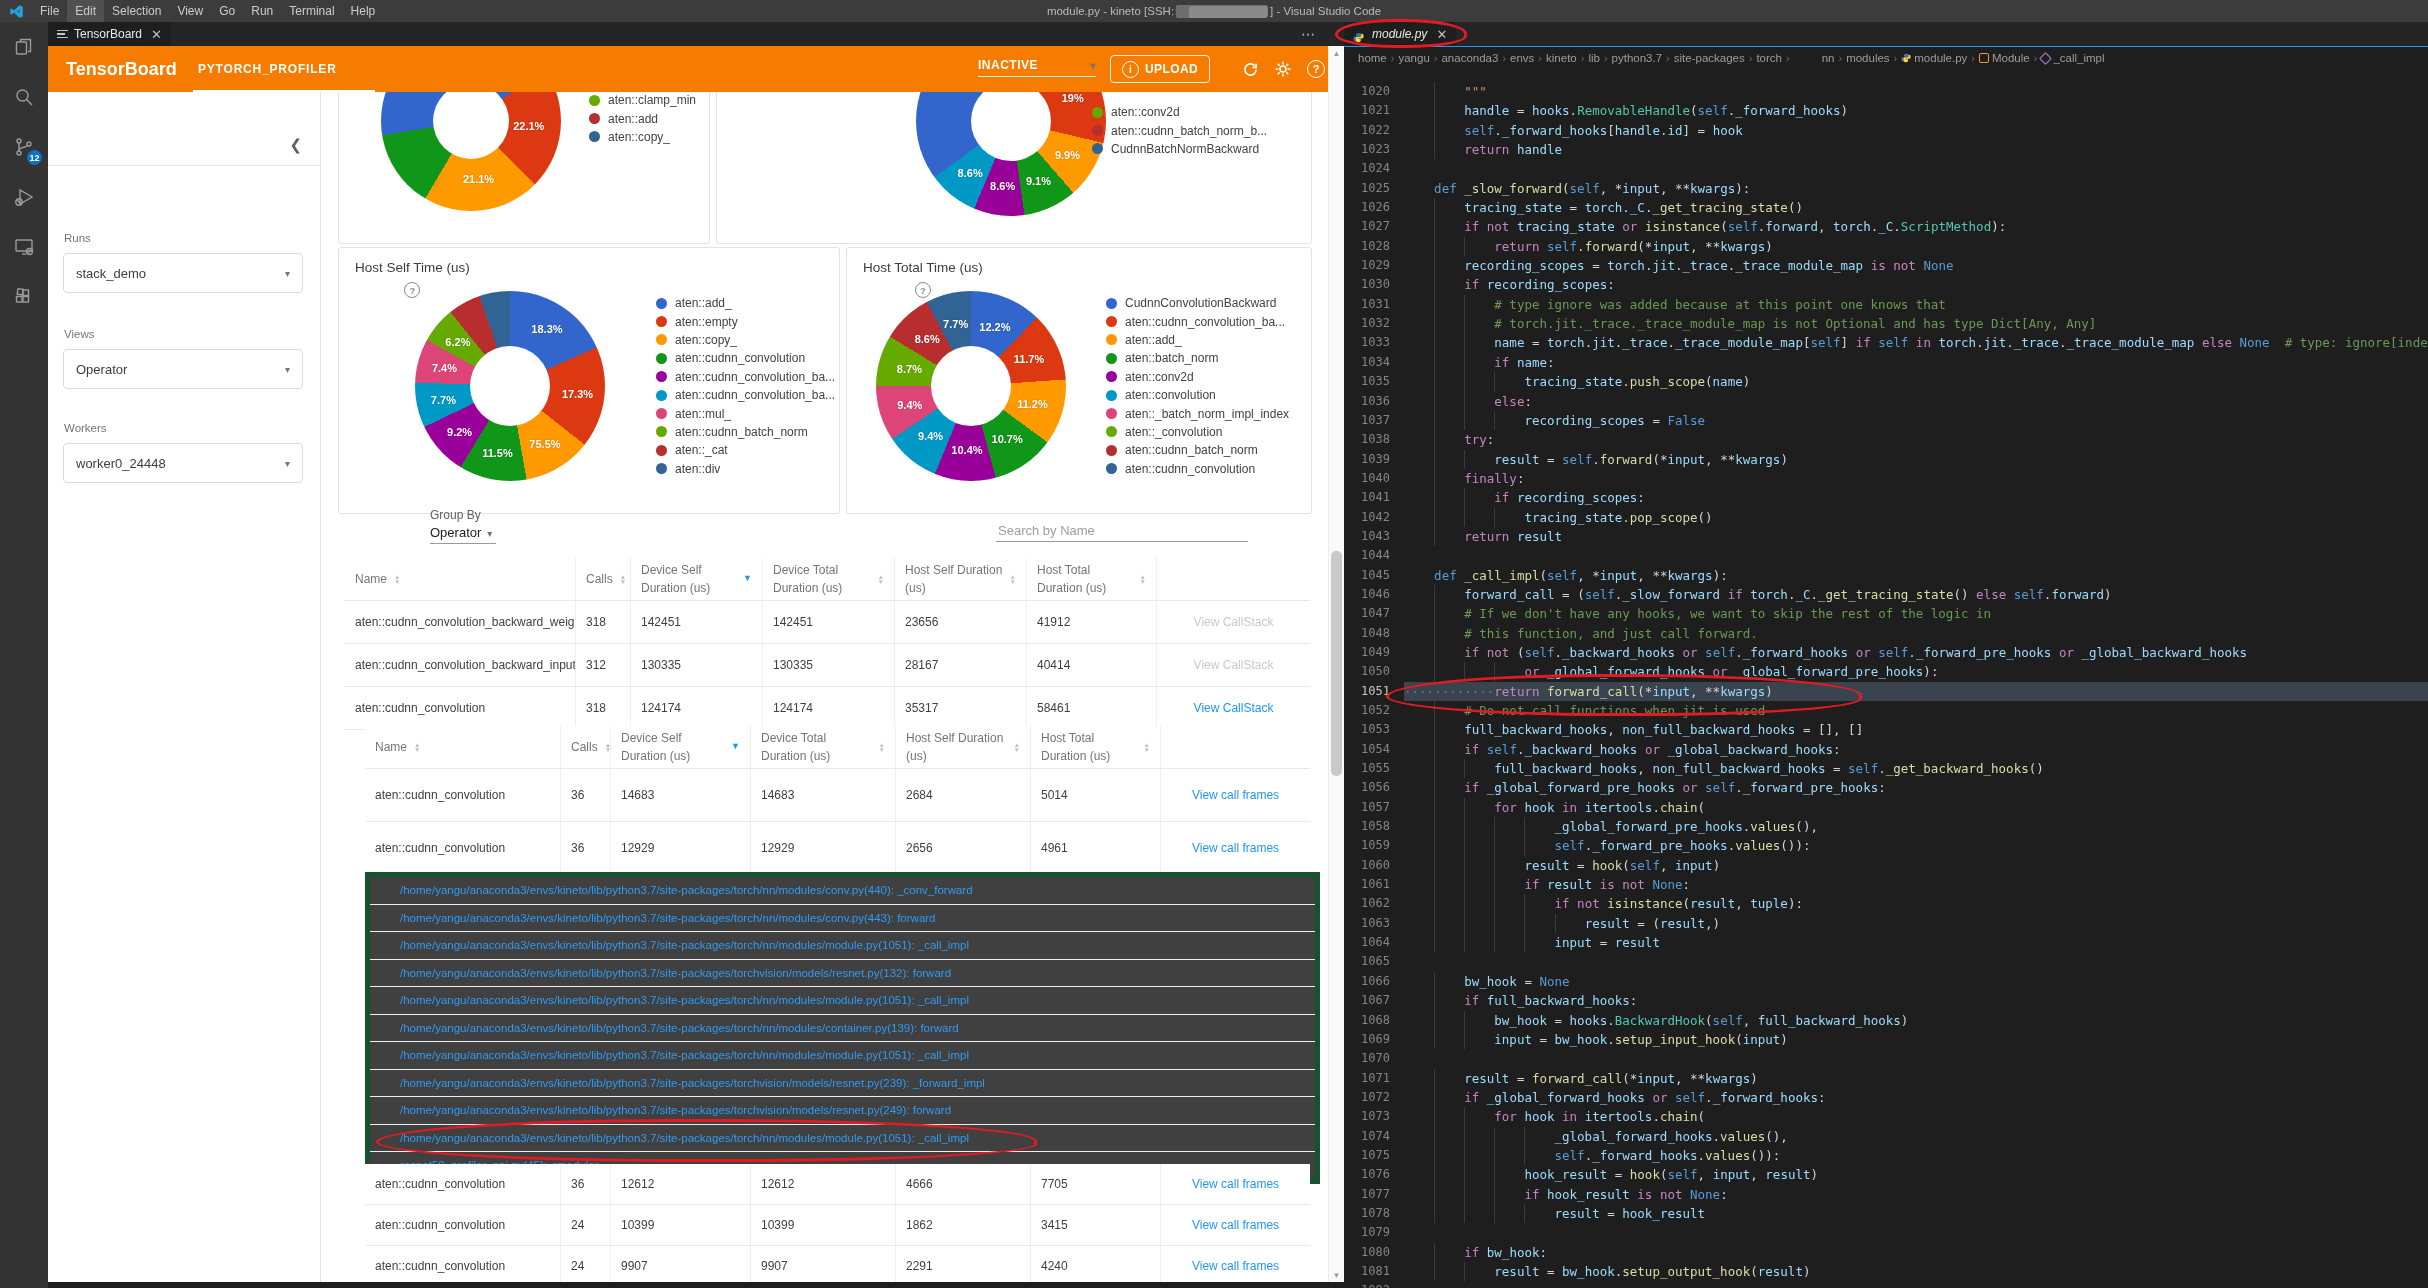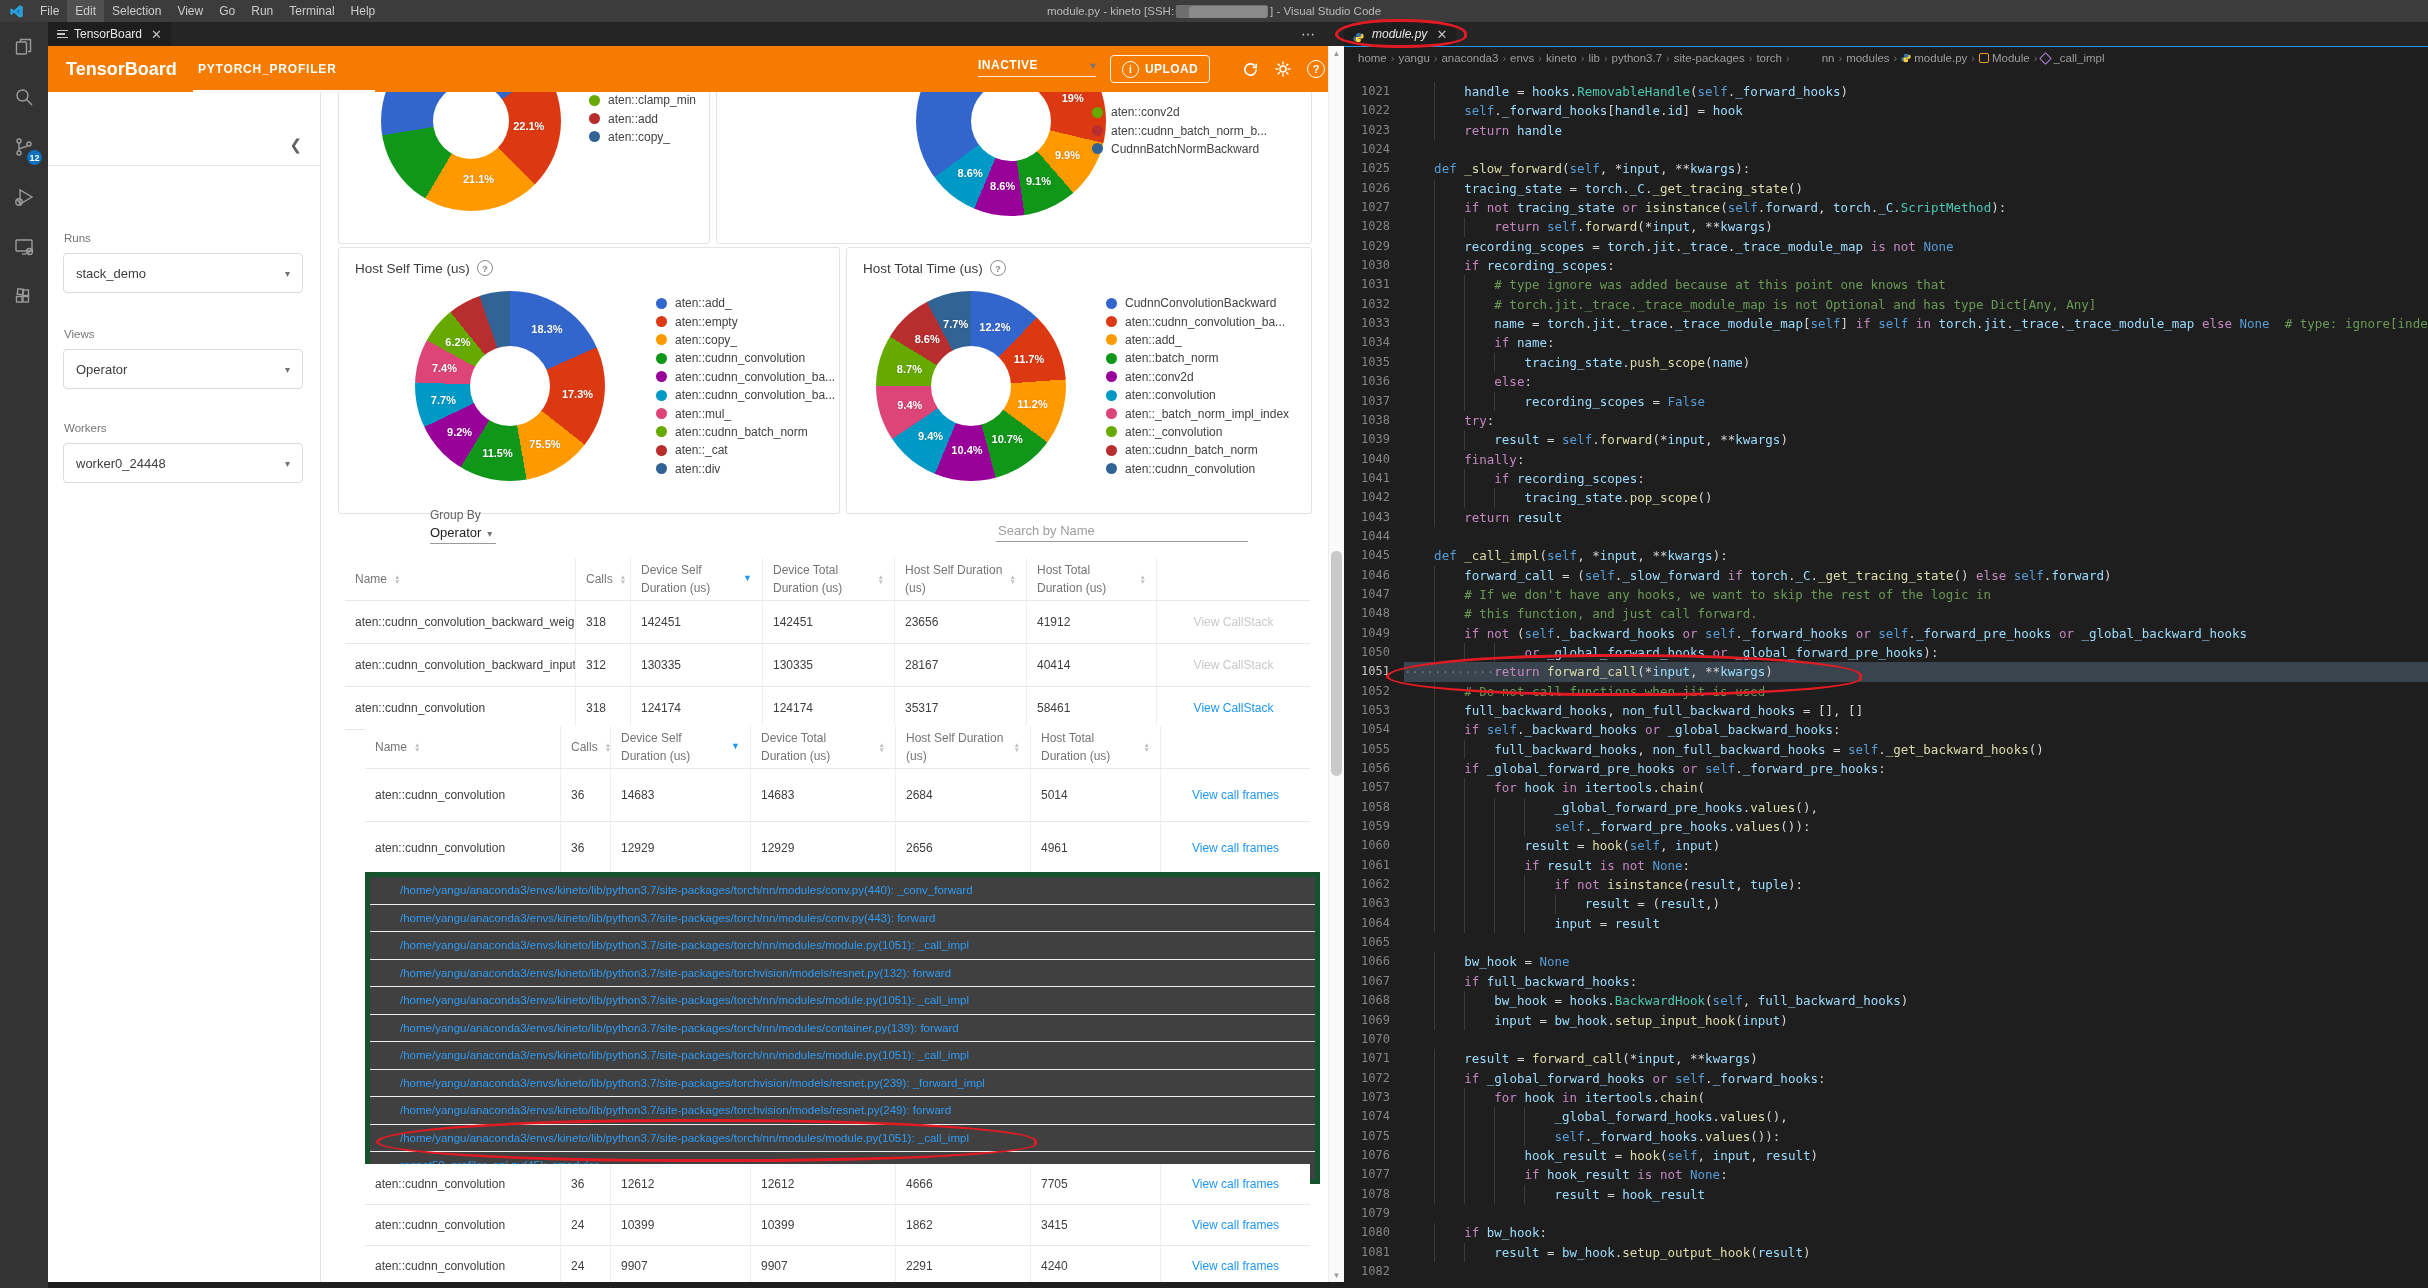--- a/index.html
+++ b/index.html
@@ -60,21 +60,21 @@
   .circ-q{display:inline-flex;width:15px;height:15px;border:1.5px solid currentColor;border-radius:50%;align-items:center;justify-content:center;font-size:10px;font-weight:bold;}
   
   .tb-side{position:absolute;left:0;top:46px;width:272px;bottom:0;background:#fff;border-right:1px solid #e4e4e4;z-index:5;}
   .side-chevron{position:absolute;right:18px;top:44px;color:#616161;font-size:15px;cursor:pointer;}
   .side-divider{position:absolute;left:0;right:0;top:73px;border-top:1px solid #e6e6e6;}
   .fld-label{position:absolute;left:16px;color:#757575;font-size:11.5px;}
   .fld-box{position:absolute;left:15px;width:240px;height:40px;border:1px solid #dadce0;border-radius:4px;display:flex;align-items:center;justify-content:space-between;padding:0 12px;box-sizing:border-box;font-size:13px;color:#3c4043;cursor:pointer;}
   .fld-caret{color:#757575;font-size:10px;}
   
   .card{position:absolute;background:#fff;border:1px solid #e3e3e3;border-radius:3px;overflow:hidden;}
-  .chart-title{position:absolute;left:16px;top:12px;font-size:13.5px;color:#3c3c3c;display:flex;gap:7px;align-items:center;}
+  .chart-title{position:absolute;left:16px;top:12px;font-size:13.5px;color:#3c3c3c;display:flex;gap:7px;align-items:center;flex-direction:column;}
   .q-ico{display:inline-flex;width:14px;height:14px;border:1.3px solid #8a8a8a;color:#8a8a8a;border-radius:50%;align-items:center;justify-content:center;font-size:9.5px;font-weight:bold;}
   .pie-box{position:absolute;border-radius:50%;}
   .pie-hole{position:absolute;background:#fff;border-radius:50%;left:50%;top:50%;transform:translate(-50%,-50%);}
   .plabel{position:absolute;color:#fff;font-size:11px;font-weight:bold;transform:translate(-50%,-50%);text-shadow:0 0 2px rgba(0,0,0,.25);}
   .legend{position:absolute;display:flex;flex-direction:column;gap:0;}
   .leg-row{display:flex;align-items:center;gap:8px;height:18.4px;}
   .leg-dot{width:11px;height:11px;border-radius:50%;flex:0 0 auto;}
   .leg-txt{font-size:12px;color:#424242;white-space:nowrap;}
   
   .tb-toolbar{position:absolute;left:290px;top:462px;width:972px;height:48px;}
@@ -710,20 +710,21 @@
         <span class="bc-ico ico-class"></span>
         <span>Module</span>
       </span>
       <span class="bc-sep">›</span>
       <span class="bc-item" style="display: inline-flex; align-items: center;">
         <span class="bc-ico ico-method"></span>
         <span>_call_impl</span>
       </span>
     </div>
   <div class="code" id="code">
+      <div class="cl"><span class="ln">1020</span><span class="ct"><span class="str">        """</span><i class="guide" style="left: 4ch;"></i></span></div>
       <div class="cl"><span class="ln">1021</span><span class="ct">        <span class="id">handle</span> <span class="pn">=</span> <span class="id">hooks</span><span class="pn">.</span><span class="cls">RemovableHandle</span><span class="pn">(</span><span class="kb">self</span><span class="pn">.</span><span class="id">_forward_hooks</span><span class="pn">)</span><i class="guide" style="left: 4ch;"></i></span></div>
       <div class="cl"><span class="ln">1022</span><span class="ct">        <span class="kb">self</span><span class="pn">.</span><span class="id">_forward_hooks</span><span class="pn">[</span><span class="id">handle</span><span class="pn">.</span><span class="id">id</span><span class="pn">]</span> <span class="pn">=</span> <span class="id">hook</span><i class="guide" style="left: 4ch;"></i></span></div>
       <div class="cl"><span class="ln">1023</span><span class="ct">        <span class="kc">return</span> <span class="id">handle</span><i class="guide" style="left: 4ch;"></i></span></div>
       <div class="cl"><span class="ln">1024</span><span class="ct"></span></div>
       <div class="cl"><span class="ln">1025</span><span class="ct">    <span class="kb">def</span> <span class="fn">_slow_forward</span><span class="pn">(</span><span class="kb">self</span><span class="pn">,</span> <span class="pn">*</span><span class="id">input</span><span class="pn">,</span> <span class="pn">*</span><span class="pn">*</span><span class="id">kwargs</span><span class="pn">)</span><span class="pn">:</span></span></div>
       <div class="cl"><span class="ln">1026</span><span class="ct">        <span class="id">tracing_state</span> <span class="pn">=</span> <span class="id">torch</span><span class="pn">.</span><span class="id">_C</span><span class="pn">.</span><span class="fn">_get_tracing_state</span><span class="pn">(</span><span class="pn">)</span><i class="guide" style="left: 4ch;"></i></span></div>
       <div class="cl"><span class="ln">1027</span><span class="ct">        <span class="kc">if</span> <span class="kc">not</span> <span class="id">tracing_state</span> <span class="kc">or</span> <span class="fn">isinstance</span><span class="pn">(</span><span class="kb">self</span><span class="pn">.</span><span class="id">forward</span><span class="pn">,</span> <span class="id">torch</span><span class="pn">.</span><span class="id">_C</span><span class="pn">.</span><span class="cls">ScriptMethod</span><span class="pn">)</span><span class="pn">:</span><i class="guide" style="left: 4ch;"></i></span></div>
       <div class="cl"><span class="ln">1028</span><span class="ct">            <span class="kc">return</span> <span class="kb">self</span><span class="pn">.</span><span class="fn">forward</span><span class="pn">(</span><span class="pn">*</span><span class="id">input</span><span class="pn">,</span> <span class="pn">*</span><span class="pn">*</span><span class="id">kwargs</span><span class="pn">)</span><i class="guide" style="left: 4ch;"></i><i class="guide" style="left: 8ch;"></i></span></div>
       <div class="cl"><span class="ln">1029</span><span class="ct">        <span class="id">recording_scopes</span> <span class="pn">=</span> <span class="id">torch</span><span class="pn">.</span><span class="id">jit</span><span class="pn">.</span><span class="id">_trace</span><span class="pn">.</span><span class="id">_trace_module_map</span> <span class="kc">is</span> <span class="kc">not</span> <span class="kb">None</span><i class="guide" style="left: 4ch;"></i></span></div>
       <div class="cl"><span class="ln">1030</span><span class="ct">        <span class="kc">if</span> <span class="id">recording_scopes</span><span class="pn">:</span><i class="guide" style="left: 4ch;"></i></span></div>

